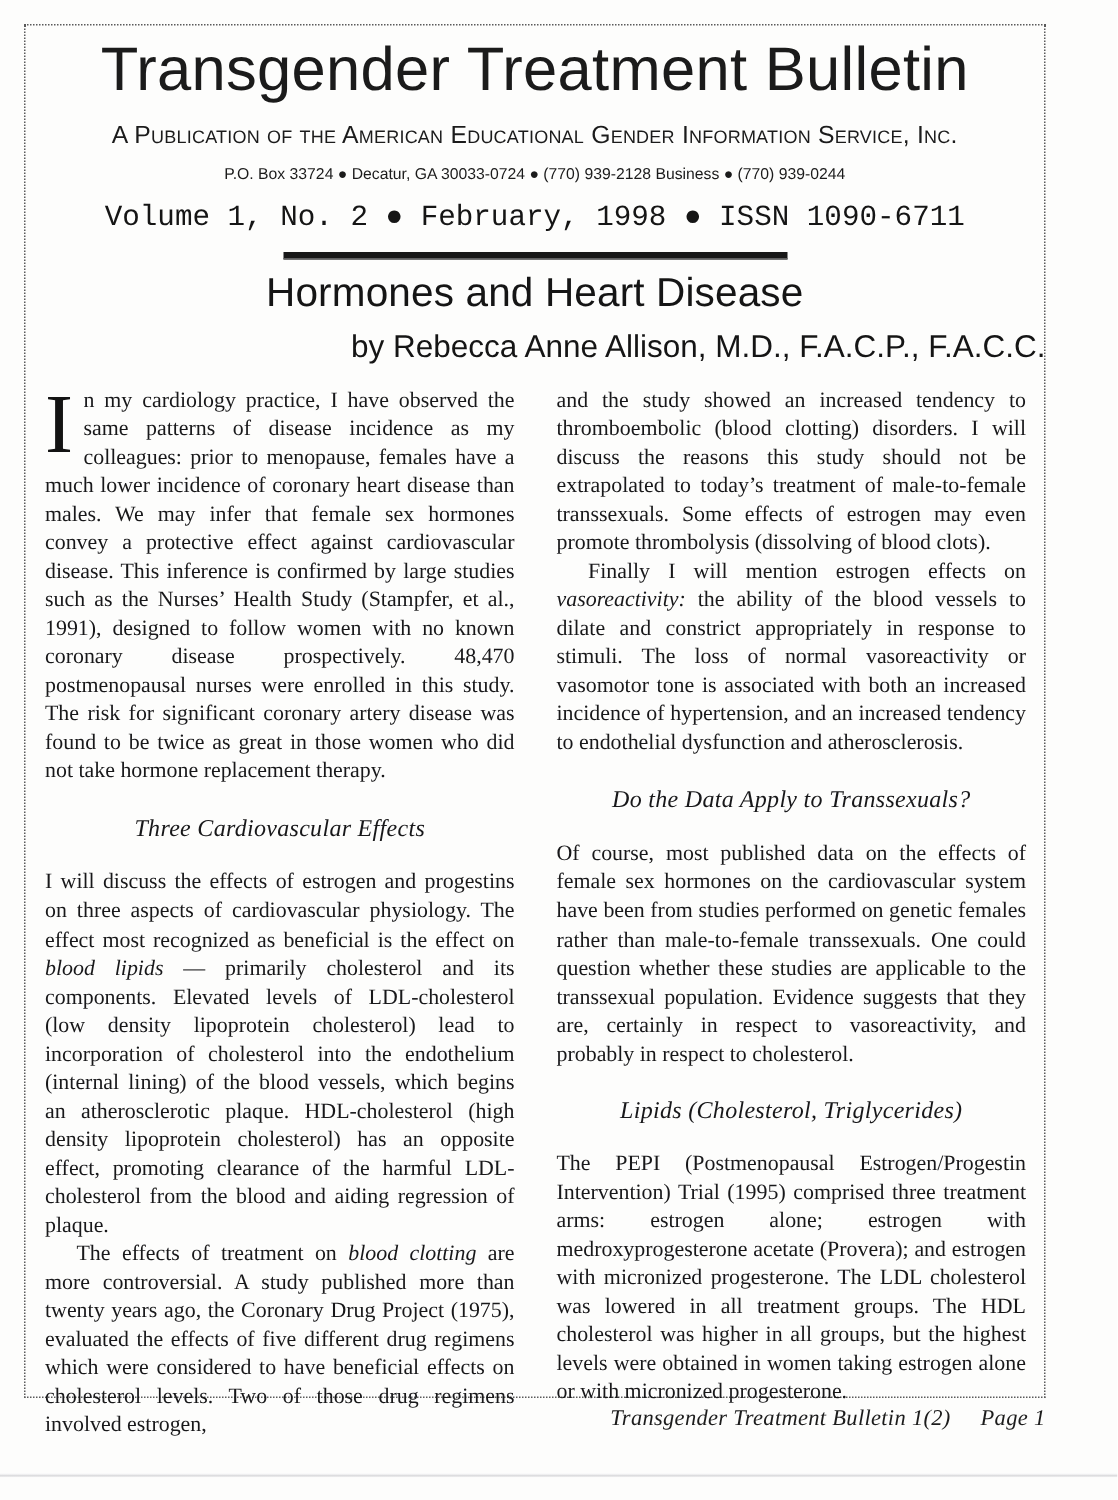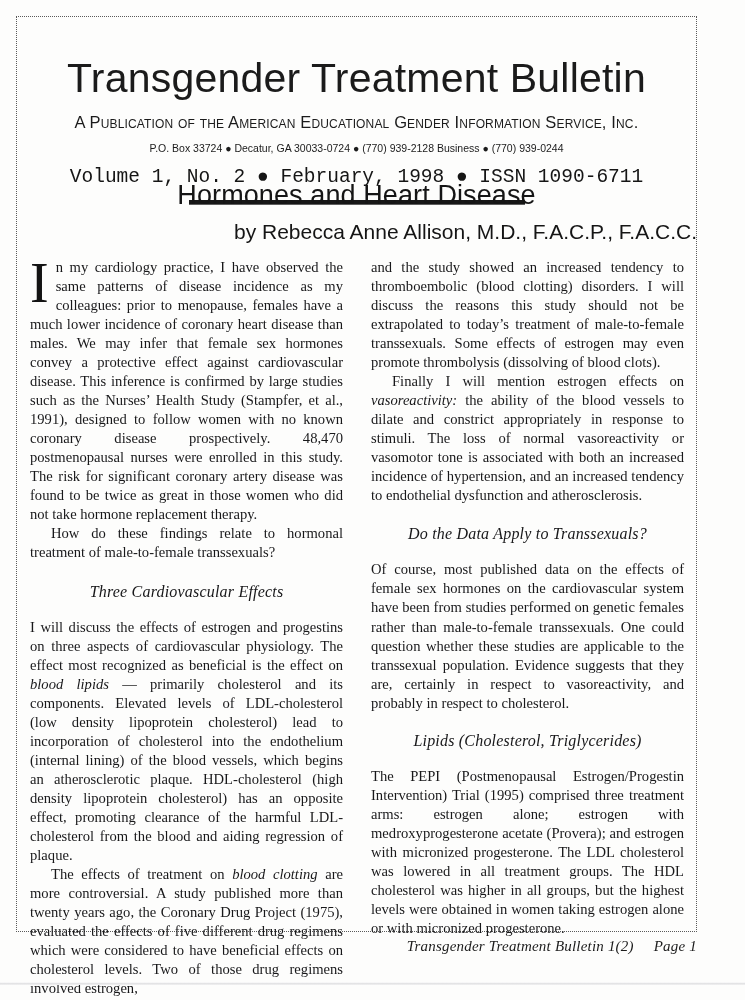--- a/index.html
+++ b/index.html
@@ -44,21 +44,20 @@
     box-sizing: border-box;
   }
 
   
   .masthead {
     position: absolute;
     left: 16px;
     top: 18px;
     width: 681px;
     text-align: center;
-    margin-top: 32px;
   }
   .bulletin-title {
     font-family: "Liberation Sans", sans-serif;
     font-size: 41px;
     font-weight: 400;
     letter-spacing: 0.2px;
     color: #1b1b1b;
     line-height: 1.12;
     margin: 6px 0 0 0;
     white-space: nowrap;
@@ -208,21 +207,20 @@
 <div class="article-head">
   <div class="article-title">Hormones and Heart Disease</div>
   <div class="article-byline">by Rebecca Anne Allison, M.D., F.A.C.P., F.A.C.C.</div>
 </div>
 
 <div class="columns">
 
   <div class="col">
     <p class="noindent dropcap-para"><span class="dropcap">I</span><span>n my cardiology practice, I have observed the same patterns of disease incidence as my colleagues: prior to menopause, females have a much lower incidence of coronary heart disease than males. We may infer that female sex hormones convey a protective effect against cardiovascular disease. This inference is confirmed by large studies such as the Nurses’ Health Study (Stampfer, et al., 1991), designed to follow women with no known coronary disease prospectively. 48,470 postmenopausal nurses were enrolled in this study. The risk for significant coronary artery disease was found to be twice as great in those women who did not take hormone replacement therapy.</span></p>
 
-    <p class="indent">How do these findings relate to hormonal treatment of male-to-female transsexuals?</p>
 
     <div class="subhead">Three Cardiovascular Effects</div>
 
     <p class="noindent"><span>I will discuss the effects of estrogen and progestins on three aspects of cardiovascular physiology. The effect most recognized as beneficial is the effect on </span><em>blood lipids</em><span> — primarily cholesterol and its components. Elevated levels of LDL-cholesterol (low density lipoprotein cholesterol) lead to incorporation of cholesterol into the endothelium (internal lining) of the blood vessels, which begins an atherosclerotic plaque. HDL-cholesterol (high density lipoprotein cholesterol) has an opposite effect, promoting clearance of the harmful LDL-cholesterol from the blood and aiding regression of plaque.</span></p>
 
     <p class="indent"><span>The effects of treatment on </span><em>blood clotting</em><span> are more controversial. A study published more than twenty years ago, the Coronary Drug Project (1975), evaluated the effects of five different drug regimens which were considered to have beneficial effects on cholesterol levels. Two of those drug regimens involved estrogen,</span></p>
   </div>
 
   <div class="col">
     <p class="noindent">and the study showed an increased tendency to thromboembolic (blood clotting) disorders. I will discuss the reasons this study should not be extrapolated to today’s treatment of male-to-female transsexuals. Some effects of estrogen may even promote thrombolysis (dissolving of blood clots).</p>

